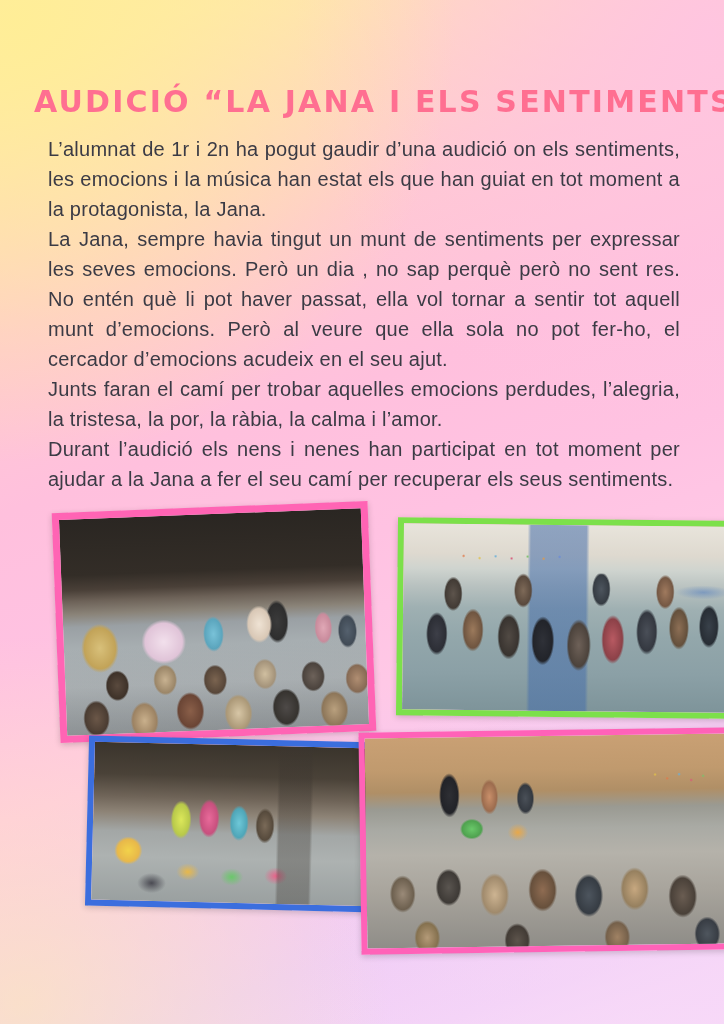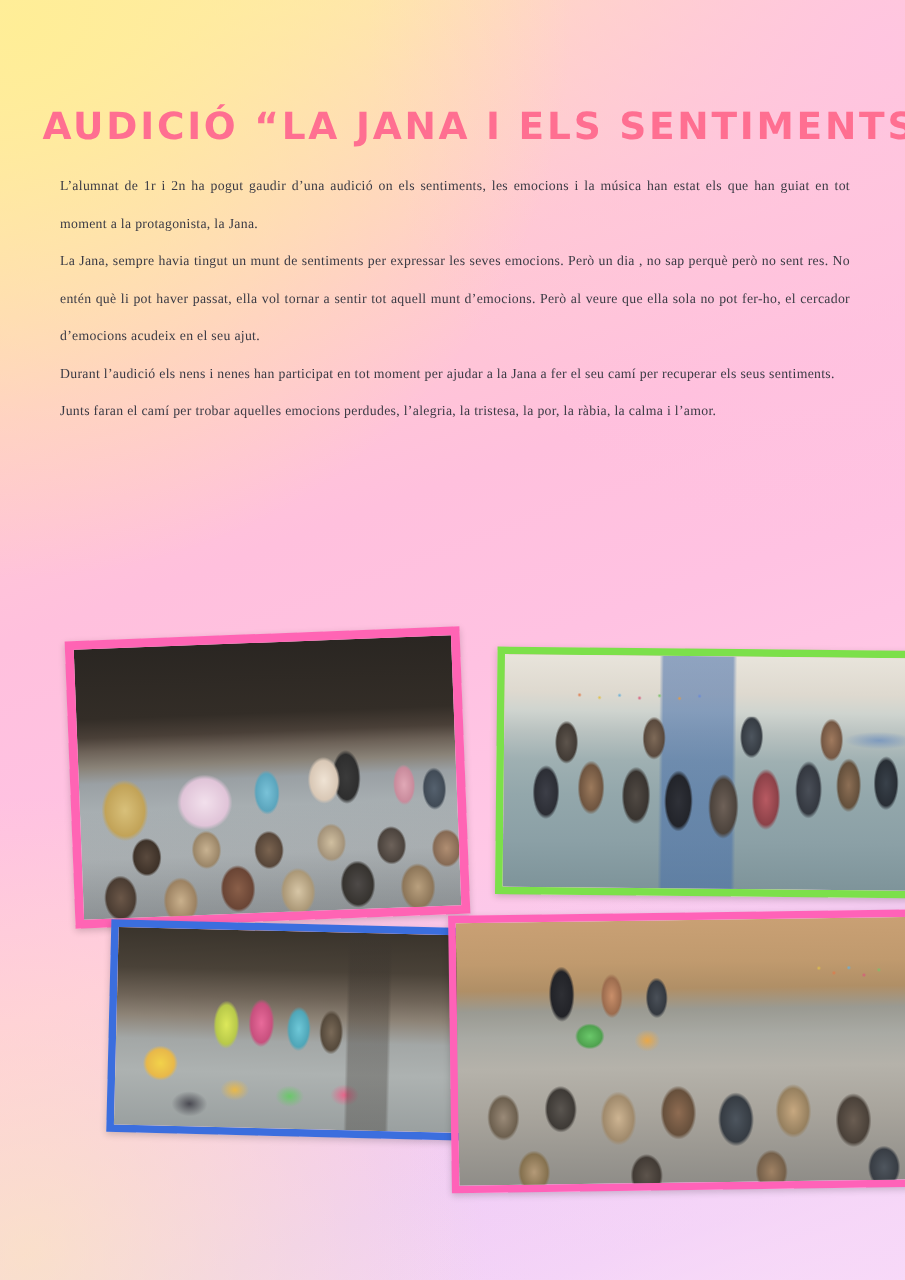--- a/index.html
+++ b/index.html
@@ -61,22 +61,22 @@
     text-transform: uppercase;
     white-space: nowrap;
   }
 
   
   .body-text {
     position: absolute;
     left: 48px;
     top: 134px;
     width: 632px;
-    font-family: Liberation Serif, serif;
-    font-size: 11px;
+    font-family: Liberation Sans, sans-serif;
+    font-size: 20px;
     line-height: 30px;
     color: #3b3b45;
     text-align: justify;
     letter-spacing: 0.25px;
   }
   .body-text p {
     margin: 0;
   }
 
   
@@ -274,22 +274,22 @@
 <body>
 
 <div class="page">
   <div class="content">
 
     <h1 class="title">AUDICIÓ “LA JANA I ELS SENTIMENTS”</h1>
 
     <div class="body-text">
       <p>L’alumnat de 1r i 2n ha pogut gaudir d’una audició on els sentiments, les emocions  i la música han estat els que han guiat en tot moment a la protagonista, la Jana.</p>
       <p>La Jana, sempre havia tingut un munt de sentiments per expressar les seves emocions. Però un dia , no sap perquè però no sent res. No entén què li pot haver passat, ella vol tornar a sentir tot aquell munt d’emocions. Però al veure que ella sola no pot fer-ho, el cercador d’emocions acudeix en el seu ajut.</p>
+      <p>Junts faran el camí per trobar aquelles emocions perdudes, l’alegria, la tristesa, la por, la ràbia, la calma i l’amor.</p>
       <p>Durant l’audició els nens i nenes han participat en tot moment per ajudar a la Jana a fer el seu camí per recuperar els seus sentiments.</p>
-      <p>Junts faran el camí per trobar aquelles emocions perdudes, l’alegria, la tristesa, la por, la ràbia, la calma i l’amor.</p>
     </div>
 
     <figure class="photo" id="photo-stage-audience">
       <div class="inner"></div>
     </figure>
 
     <figure class="photo" id="photo-gym-circle">
       <div class="inner"></div>
     </figure>
 

